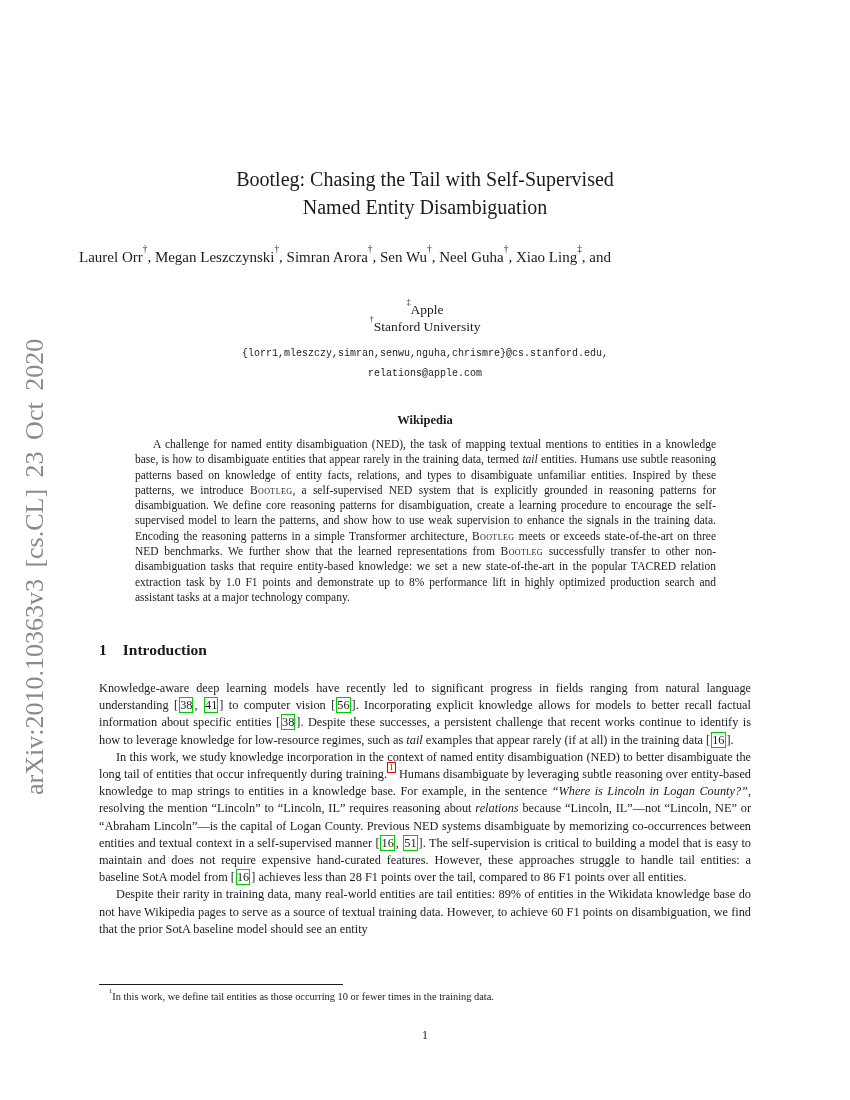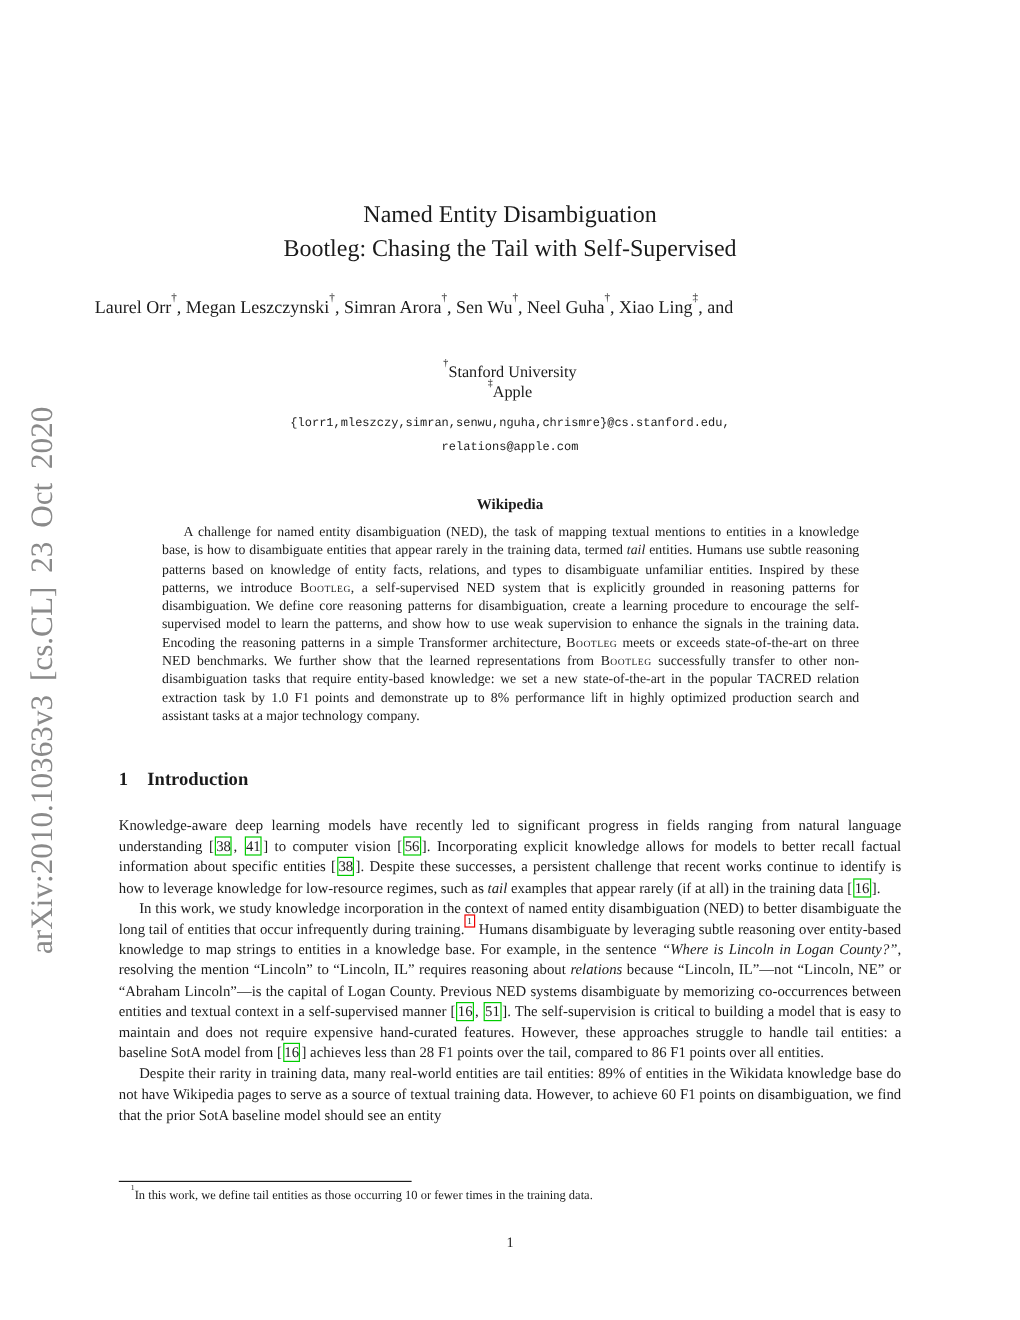--- a/index.html
+++ b/index.html
@@ -69,31 +69,31 @@
   }
 </style>
 </head>
 <body>
 
 <div class="page">
 
   <div class="watermark">arXiv:2010.10363v3 [cs.CL] 23 Oct 2020</div>
 
   <div class="title">
+    <div>Bootleg: Chasing the Tail with Self-Supervised</div>
     <div>Named Entity Disambiguation</div>
-    <div>Bootleg: Chasing the Tail with Self-Supervised</div>
   </div>
 
   <div class="authors">
     <div>Laurel Orr<sup>†</sup>, Megan Leszczynski<sup>†</sup>, Simran Arora<sup>†</sup>, Sen Wu<sup>†</sup>, Neel Guha<sup>†</sup>, Xiao Ling<sup>‡</sup>, and</div>
   </div>
 
   <div class="affils">
+    <div><sup>‡</sup>Apple</div>
     <div><sup>†</sup>Stanford University</div>
-    <div><sup>‡</sup>Apple</div>
   </div>
 
   <div class="emails">
     <div>{lorr1,mleszczy,simran,senwu,nguha,chrismre}@cs.stanford.edu,</div>
     <div>relations@apple.com</div>
   </div>
 
   <div class="abs-head">Wikipedia</div>
 
   <div class="abs-body">A challenge for named entity disambiguation (NED), the task of mapping textual mentions to entities in a knowledge base, is how to disambiguate entities that appear rarely in the training data, termed <i>tail</i> entities. Humans use subtle reasoning patterns based on knowledge of entity facts, relations, and types to disambiguate unfamiliar entities. Inspired by these patterns, we introduce <span class="smallcaps">Bootleg</span>, a self-supervised NED system that is explicitly grounded in reasoning patterns for disambiguation. We define core reasoning patterns for disambiguation, create a learning procedure to encourage the self-supervised model to learn the patterns, and show how to use weak supervision to enhance the signals in the training data. Encoding the reasoning patterns in a simple Transformer architecture, <span class="smallcaps">Bootleg</span> meets or exceeds state-of-the-art on three NED benchmarks. We further show that the learned representations from <span class="smallcaps">Bootleg</span> successfully transfer to other non-disambiguation tasks that require entity-based knowledge: we set a new state-of-the-art in the popular TACRED relation extraction task by 1.0 F1 points and demonstrate up to 8% performance lift in highly optimized production search and assistant tasks at a major technology company.</div>

